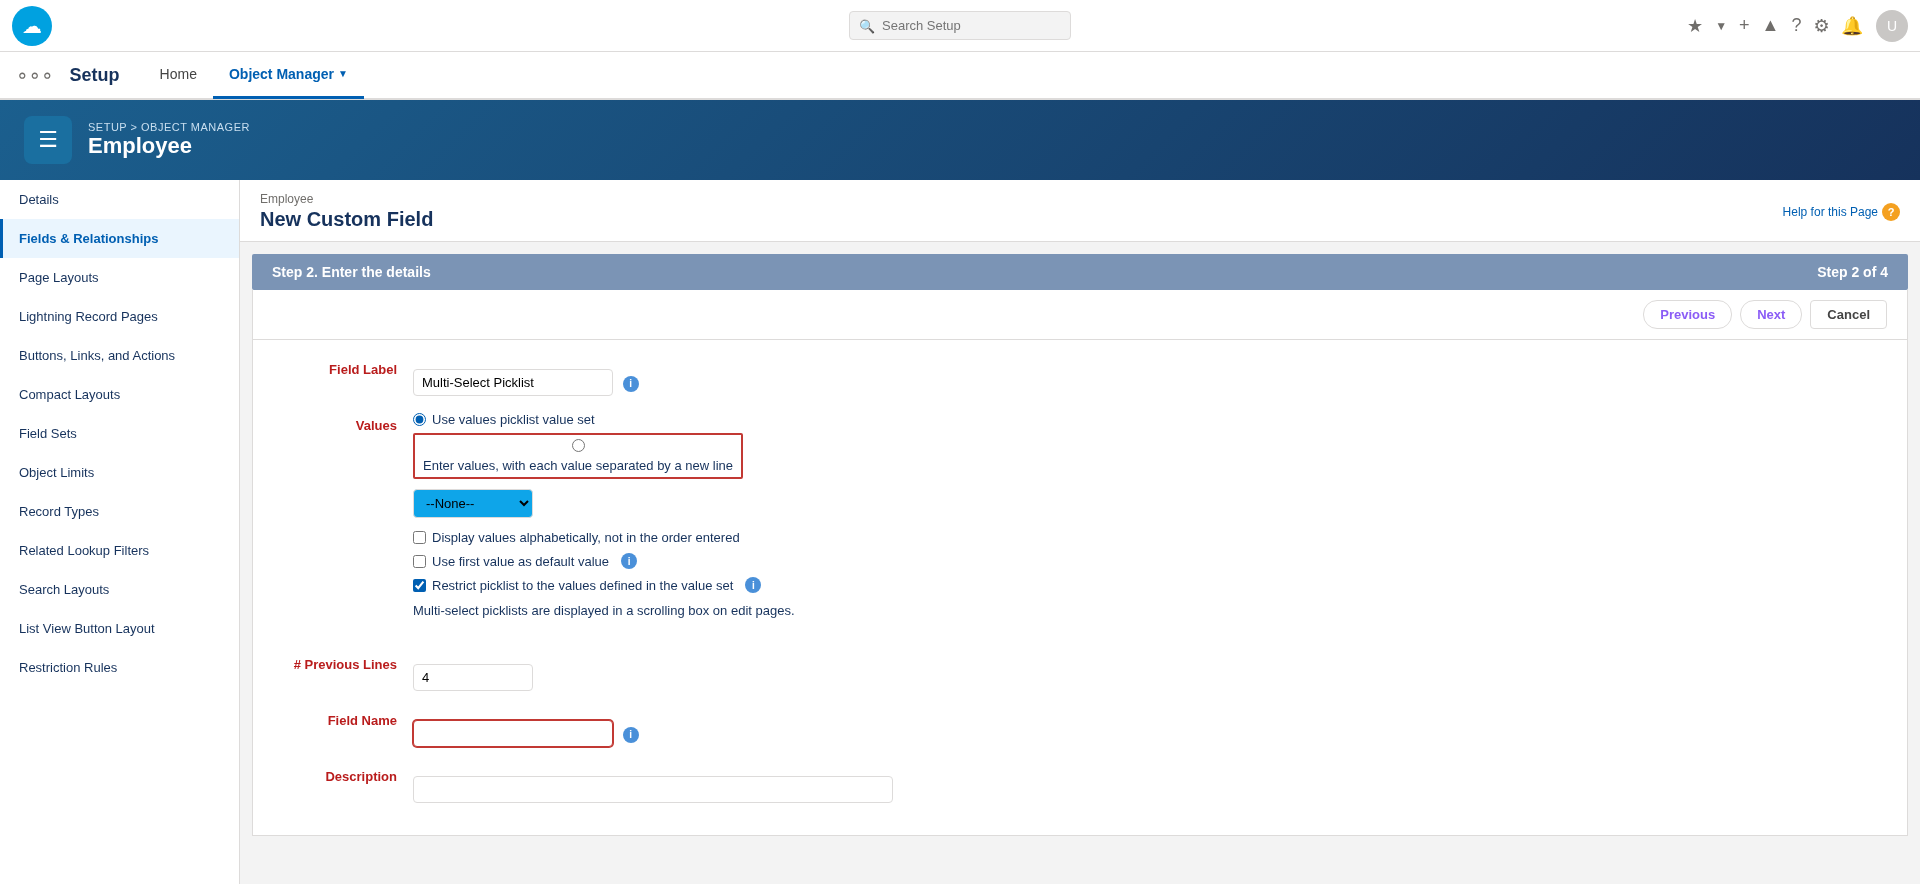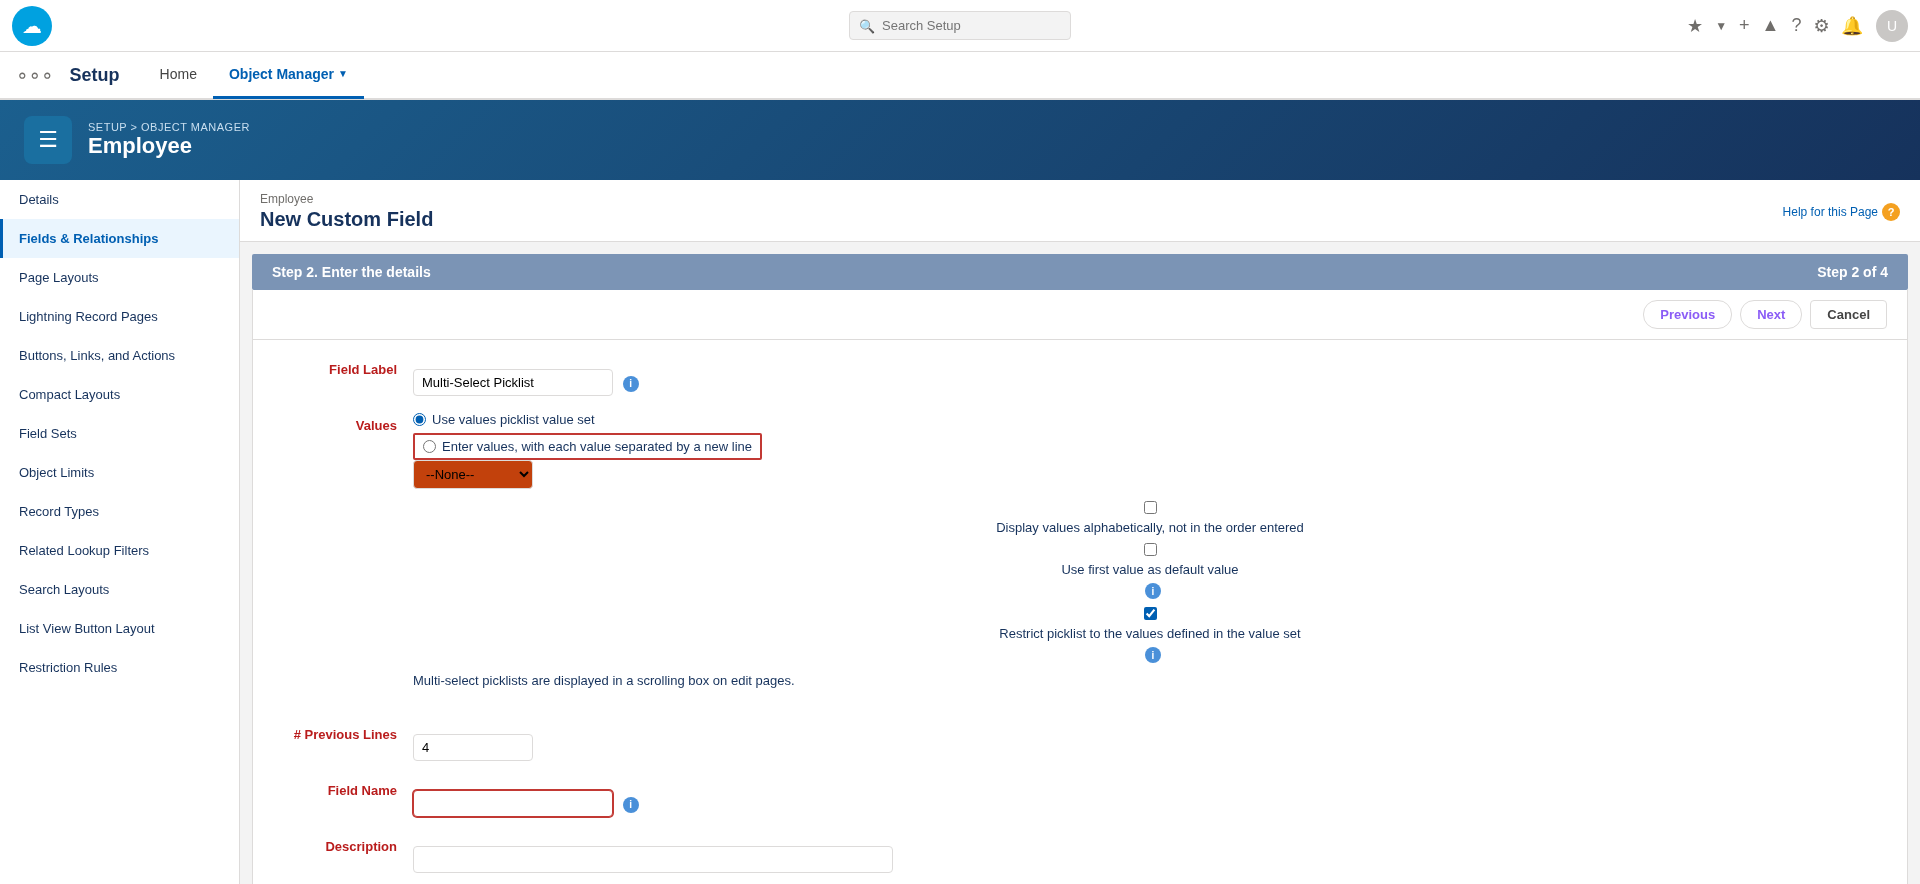--- a/index.html
+++ b/index.html
@@ -356,35 +356,34 @@
       font-size: 13px;
       color: #16325c;
     }
 
     
     .form-select {
       border: 1px solid #dddbda;
       border-radius: 4px;
       padding: 5px 24px 5px 8px;
       font-size: 13px;
-      background: #c2410c;
+      background: #0ea5e9;
       cursor: pointer;
       outline: none;
       min-width: 120px;
     }
 
     
     .checkbox-group { display: flex; flex-direction: column; gap: 8px; }
     .checkbox-item {
       display: flex;
       align-items: center;
       gap: 6px;
       font-size: 13px;
       color: #16325c;
-      flex-direction: column;
     }
     .checkbox-item input[type=checkbox] { accent-color: #005fb2; cursor: pointer; }
 
     .info-text {
       font-size: 13px;
       color: #16325c;
       margin-bottom: 17px;
     }
   </style>
 </head>
@@ -492,21 +491,21 @@
 
       <div class="form-row">
         <div class="form-label">Values</div>
         <div class="form-control-wrap">
           
           <div class="radio-item" style="margin-bottom:6px;">
             <input type="radio" name="values_type" id="radio-global" checked="" style="">
             <label for="radio-global" style="cursor:pointer;">Use values picklist value set</label>
           </div>
           
-          <div class="radio-highlighted" style="border: 2px solid #c23934; display:inline-flex;">
+          <div class="radio-highlighted" style="margin-bottom:10px; border: 2px solid #c23934; display:inline-flex;flex-direction:column;">
             <input type="radio" name="values_type" id="radio-enter" style="">
             <label for="radio-enter" style="cursor:pointer;">Enter values, with each value separated by a new line</label>
           </div>
           
           <div style="margin-bottom:12px;">
             <select class="form-select">
               <option>--None--</option>
             </select>
           </div>
           

